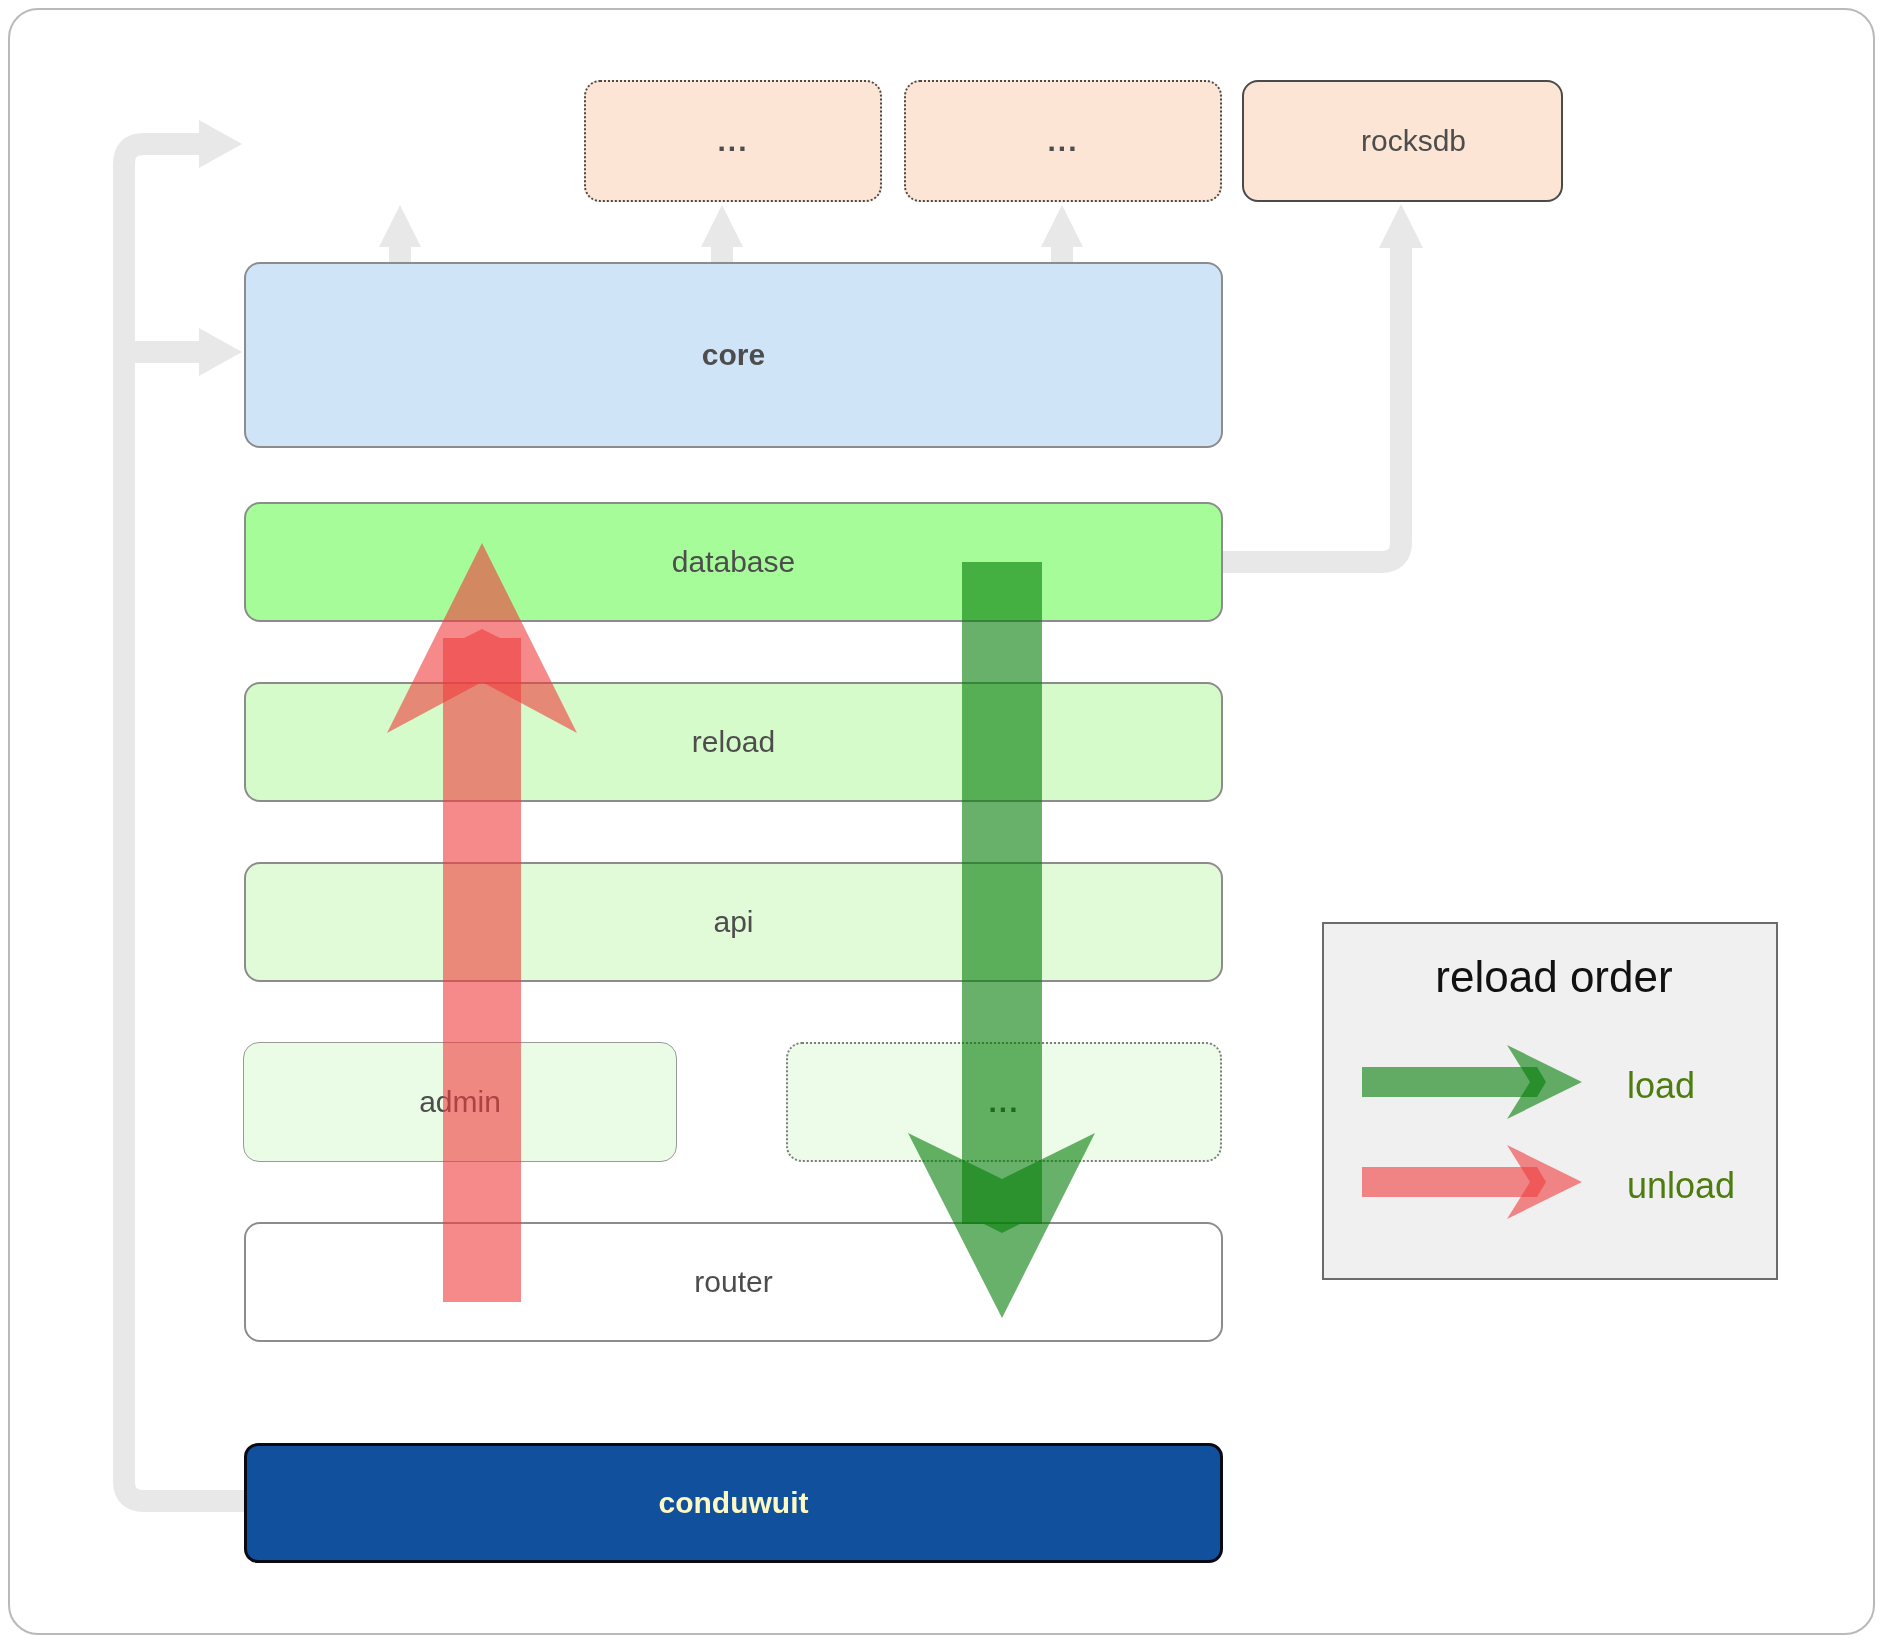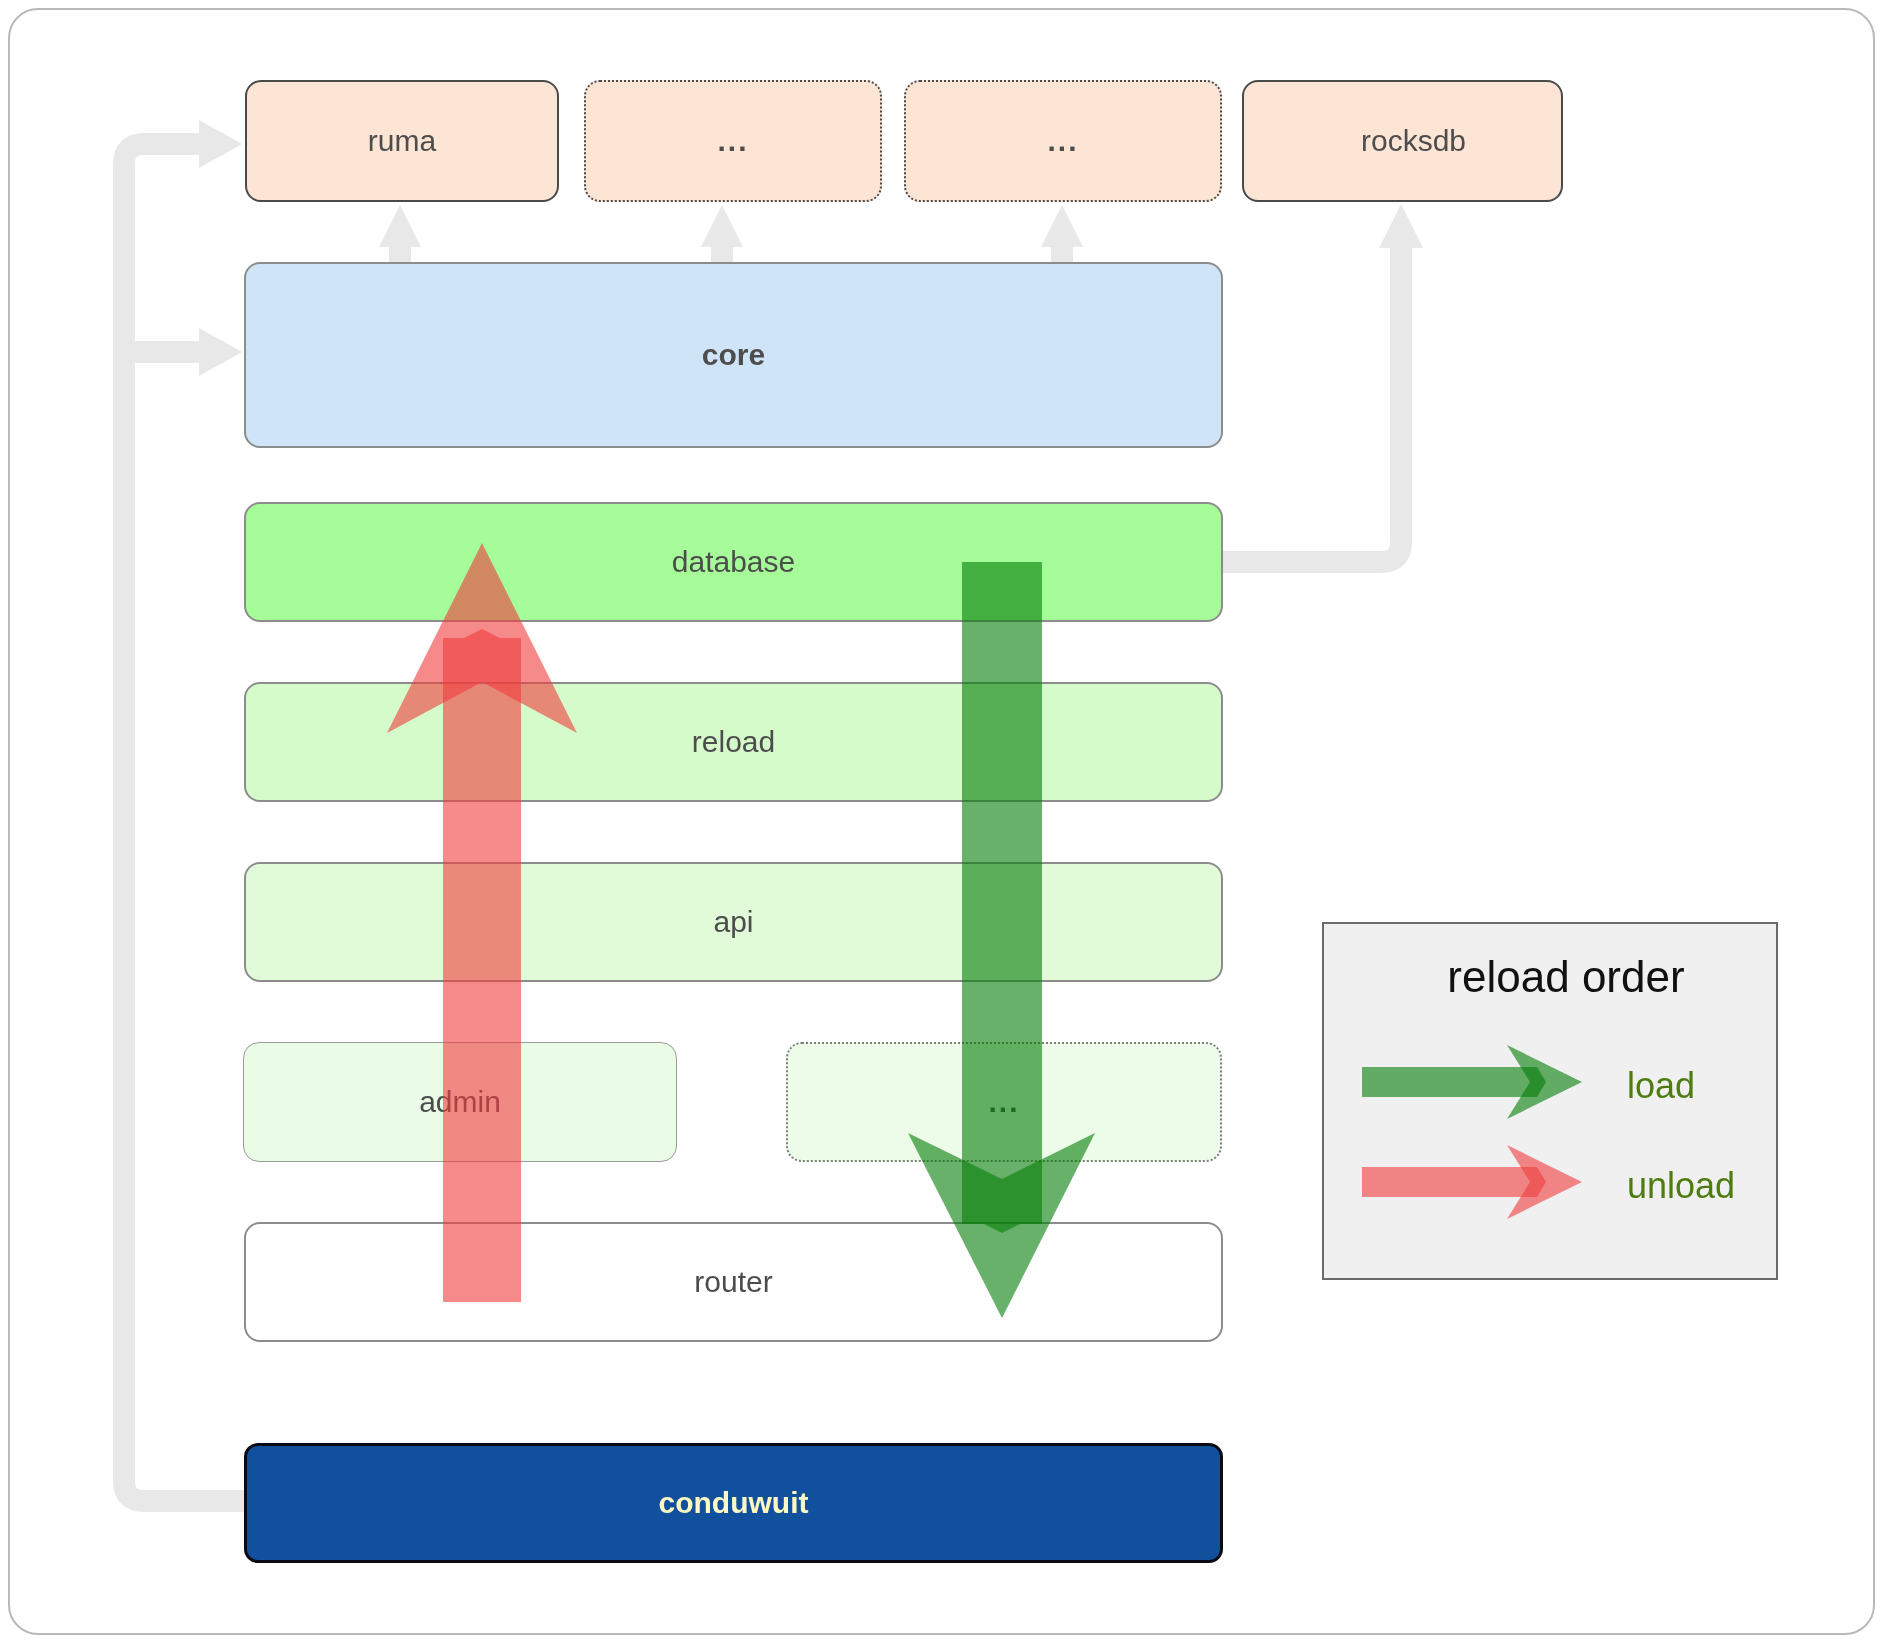--- a/index.html
+++ b/index.html
@@ -22,21 +22,21 @@
   .node .lbl{white-space:nowrap;}
   .dep{background:#fce5d4;border:2.5px solid #4a4a4a;}
   .dep.dotted{border:2.5px dotted #4a4a4a;}
   .dots{font-weight:bold;letter-spacing:2px;}
   .bar{border:2px solid #8c8c8c;}
   .legend{
     position:absolute;left:1322px;top:922px;width:456px;height:358px;
     background:#f0f0f0;border:2px solid #6b6b6b;box-sizing:border-box;z-index:4;
   }
   .legend-title{
-    position:absolute;left:16px;top:28px;width:100%;text-align:center;
+    position:absolute;left:4px;top:28px;width:100%;text-align:center;
     font-size:44px;color:#111111;
   }
   .legend-label{
     position:absolute;font-size:36px;color:#4d7c0f;line-height:1;
     transform:translateY(-50%);
   }
   .legend-label.load{left:303px;top:162px;}
   .legend-label.unload{left:303px;top:262px;}
   .conduwuit-label{color:#fef9c3;font-weight:bold;}
 </style>
@@ -58,23 +58,20 @@
       <polygon points="199,120 199,168 242,144"></polygon>
       <polygon points="199,328 199,376 242,352"></polygon>
       <polygon points="1379,248 1423,248 1401,204"></polygon>
       <polygon points="379,247 421,247 400,205"></polygon>
       <polygon points="701,247 743,247 722,205"></polygon>
       <polygon points="1041,247 1083,247 1062,205"></polygon>
     </g>
   </svg>
 
   <div class="layer boxes">
-    <div class="node dep" style="left:245px;top:80px;width:314px;height:122px;">
-      <span class="lbl">ruma</span>
-    </div>
     <div class="node dep dotted" style="left:584px;top:80px;width:298px;height:122px;">
       <span class="lbl dots">...</span>
     </div>
     <div class="node dep dotted" style="left:904px;top:80px;width:318px;height:122px;">
       <span class="lbl dots">...</span>
     </div>
     <div class="node dep" style="left:1242px;top:80px;width:321px;height:122px;padding-left:22px;">
       <span class="lbl">rocksdb</span>
     </div>
 

